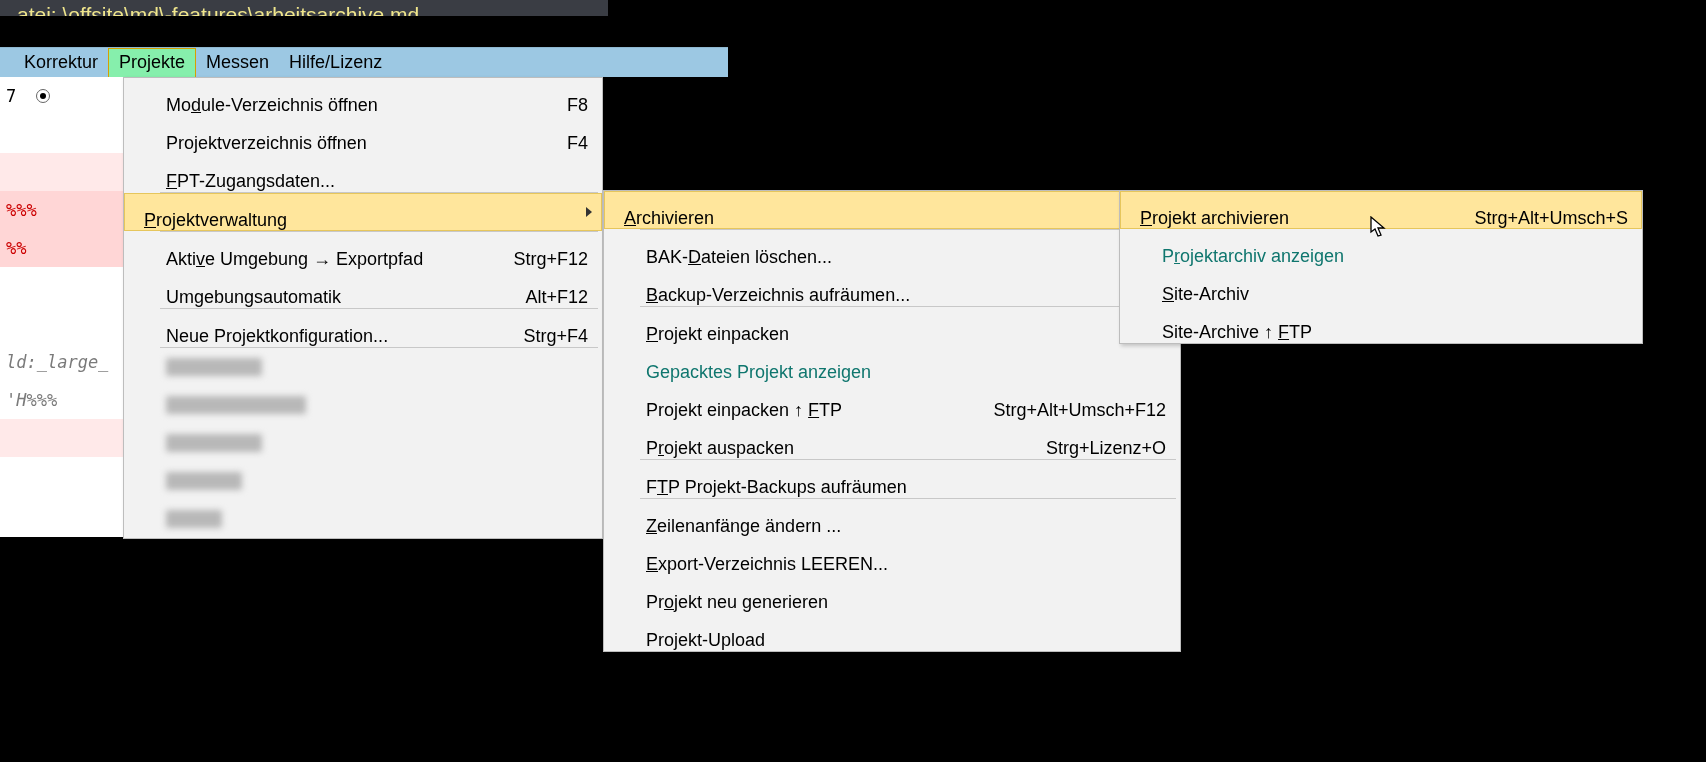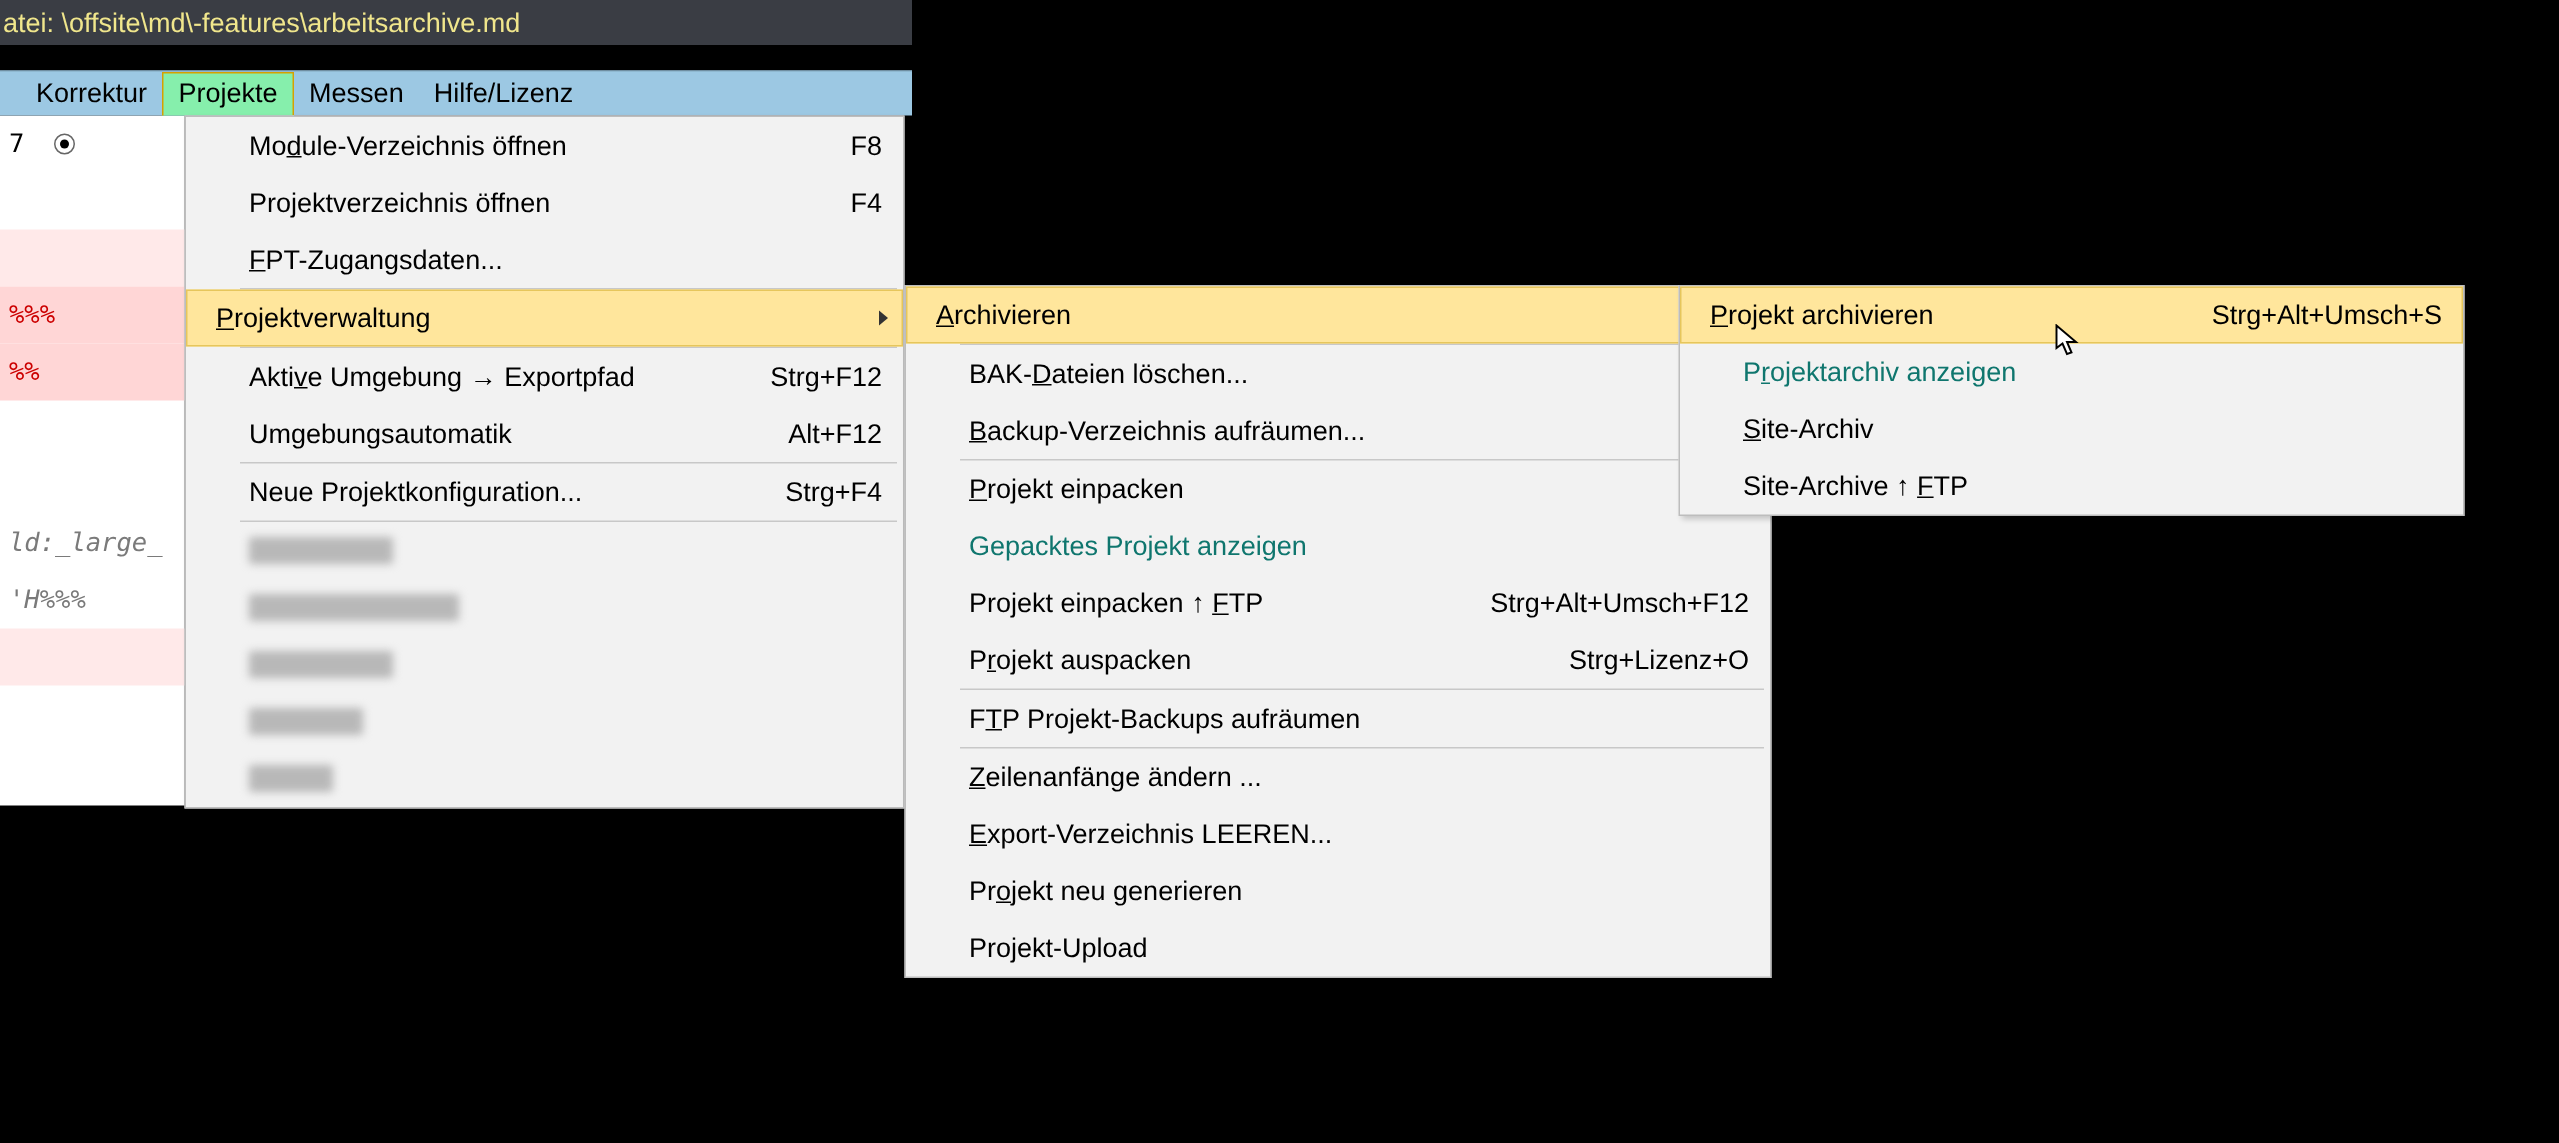--- a/index.html
+++ b/index.html
@@ -10,35 +10,35 @@
     width: 1706px;
     height: 762px;
     position: relative;
     overflow: hidden;
   }
   .titlebar {
     position: absolute;
     left: 0;
     top: 0;
     width: 608px;
-    height: 30px;
+    height: 16px;
     background: #3a3d44;
     color: #f0e68c;
-    padding-left: 2px;
-    font-size: 18px;
+    padding-left: 17px;
+    font-size: 21px;
     line-height: 30px;
     white-space: nowrap;
     overflow: hidden;
   }
   .titlebar .path { font-family: "Segoe UI", Arial, sans-serif; }
   .menubar {
     position: absolute;
     left: 0;
     top: 47px;
-    width: 608px;
+    width: 728px;
     height: 30px;
     background: #9cc8e3;
     display: flex;
     align-items: stretch;
     border-top: 1px solid #8fb8d0;
   }
   .menubar .pre-gap { width: 14px; }
   .menu-top {
     padding: 0 10px;
     line-height: 29px;
@@ -55,21 +55,21 @@
     position: absolute;
     background: #f2f2f2;
     border: 1px solid #bdbdbd;
     box-shadow: 2px 2px 4px rgba(0,0,0,0.2);
   }
   .dropdown-1 { left: 123px; top: 77px; width: 480px; }
   .dropdown-2 { left: 603px; top: 190px; width: 578px; }
   .dropdown-3 { left: 1119px; top: 190px; width: 524px; }
   .menuitem {
     display: flex;
-    align-items: center;
+    align-items: flex-end;
     height: 38px;
     padding-left: 42px;
     padding-right: 14px;
     position: relative;
   }
   .menuitem .lbl { flex: 1 1 auto; white-space: nowrap; }
   .menuitem .sc { flex: 0 0 auto; color: #000; white-space: nowrap; padding-left: 20px; }
   .menuitem.disabled .lbl, .menuitem.disabled .sc { color: #0f766e; }
   .menuitem.highlight {
     background: #ffe69c;

